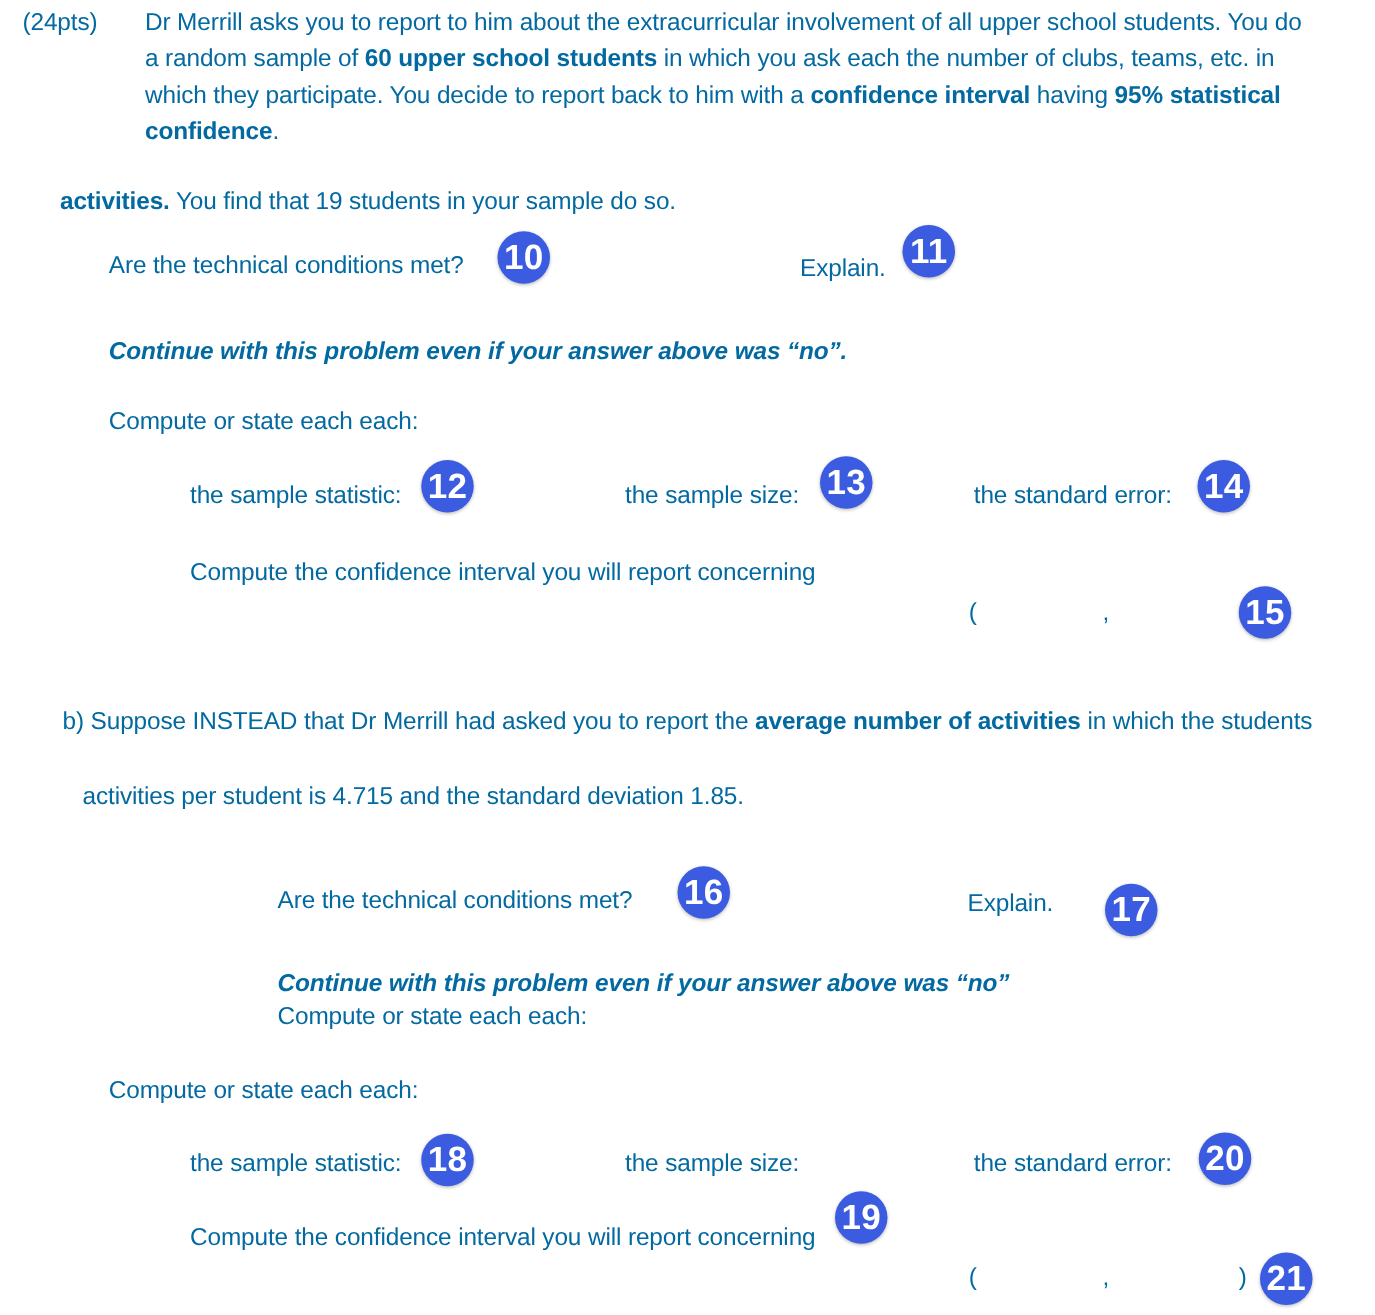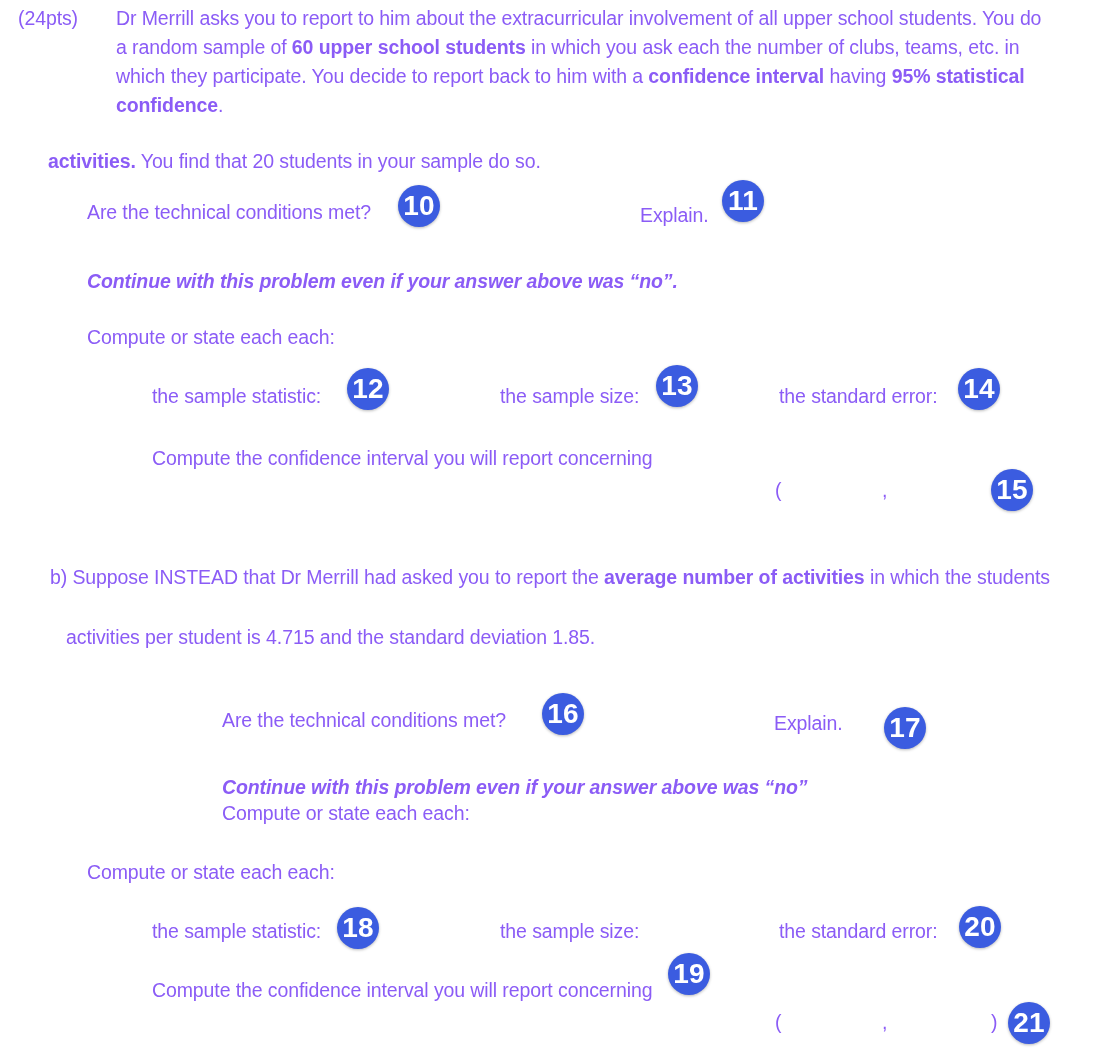--- a/index.html
+++ b/index.html
@@ -23,21 +23,21 @@
     height: 1052px;
   }
 
   
   .line {
     position: absolute;
     white-space: nowrap;
     font-size: 19.5px;
     line-height: 30px;
     letter-spacing: -0.1px;
-    color: #8b5cf6;
+    color: #0369a1;
   }
   .line.bi     { font-weight: bold; font-style: italic; }
   b { font-weight: bold; }
 
   
   .badge {
     position: absolute;
     width: 42px;
     height: 42px;
     border-radius: 50%;
@@ -69,21 +69,21 @@
     <span>a random sample of </span><b>60 upper school students</b><span> in which you ask each the number of clubs, teams, etc. in</span>
   </div>
   <div class="line" style="left:116px; top:61px;">
     <span>which they participate.  You decide to report back to him with a </span><b>confidence  interval</b><span> having </span><b>95% statistical</b>
   </div>
   <div class="line" style="left:116px; top:90px;">
     <b>confidence</b><span>.</span>
   </div>
 
   <div class="line" style="left:48px; top:146px;">
-    <b>activities.</b><span> You find that 20 students in your sample do so.</span>
+    <b>activities.</b><span> You find that 19 students in your sample do so.</span>
   </div>
 
   <div class="line" style="left:87px; top:197px;">
     <span>Are the technical conditions met?</span>
   </div>
   <div class="badge" style="left:398px; top:185px;">
     <span>10</span>
   </div>
 
   <div class="line" style="left:640px; top:200px;">
@@ -97,21 +97,21 @@
     <span>Continue with this problem even if your answer above was “no”.</span>
   </div>
 
   <div class="line" style="left:87px; top:322px;">
     <span>Compute or state each each:</span>
   </div>
 
   <div class="line" style="left:152px; top:381px;">
     <span>the sample statistic:</span>
   </div>
-  <div class="badge" style="left:347px; top:368px;">
+  <div class="badge" style="left:337px; top:368px;">
     <span>12</span>
   </div>
 
   <div class="line" style="left:500px; top:381px;">
     <span>the sample size:</span>
   </div>
   <div class="badge" style="left:656px; top:365px;">
     <span>13</span>
   </div>
 

